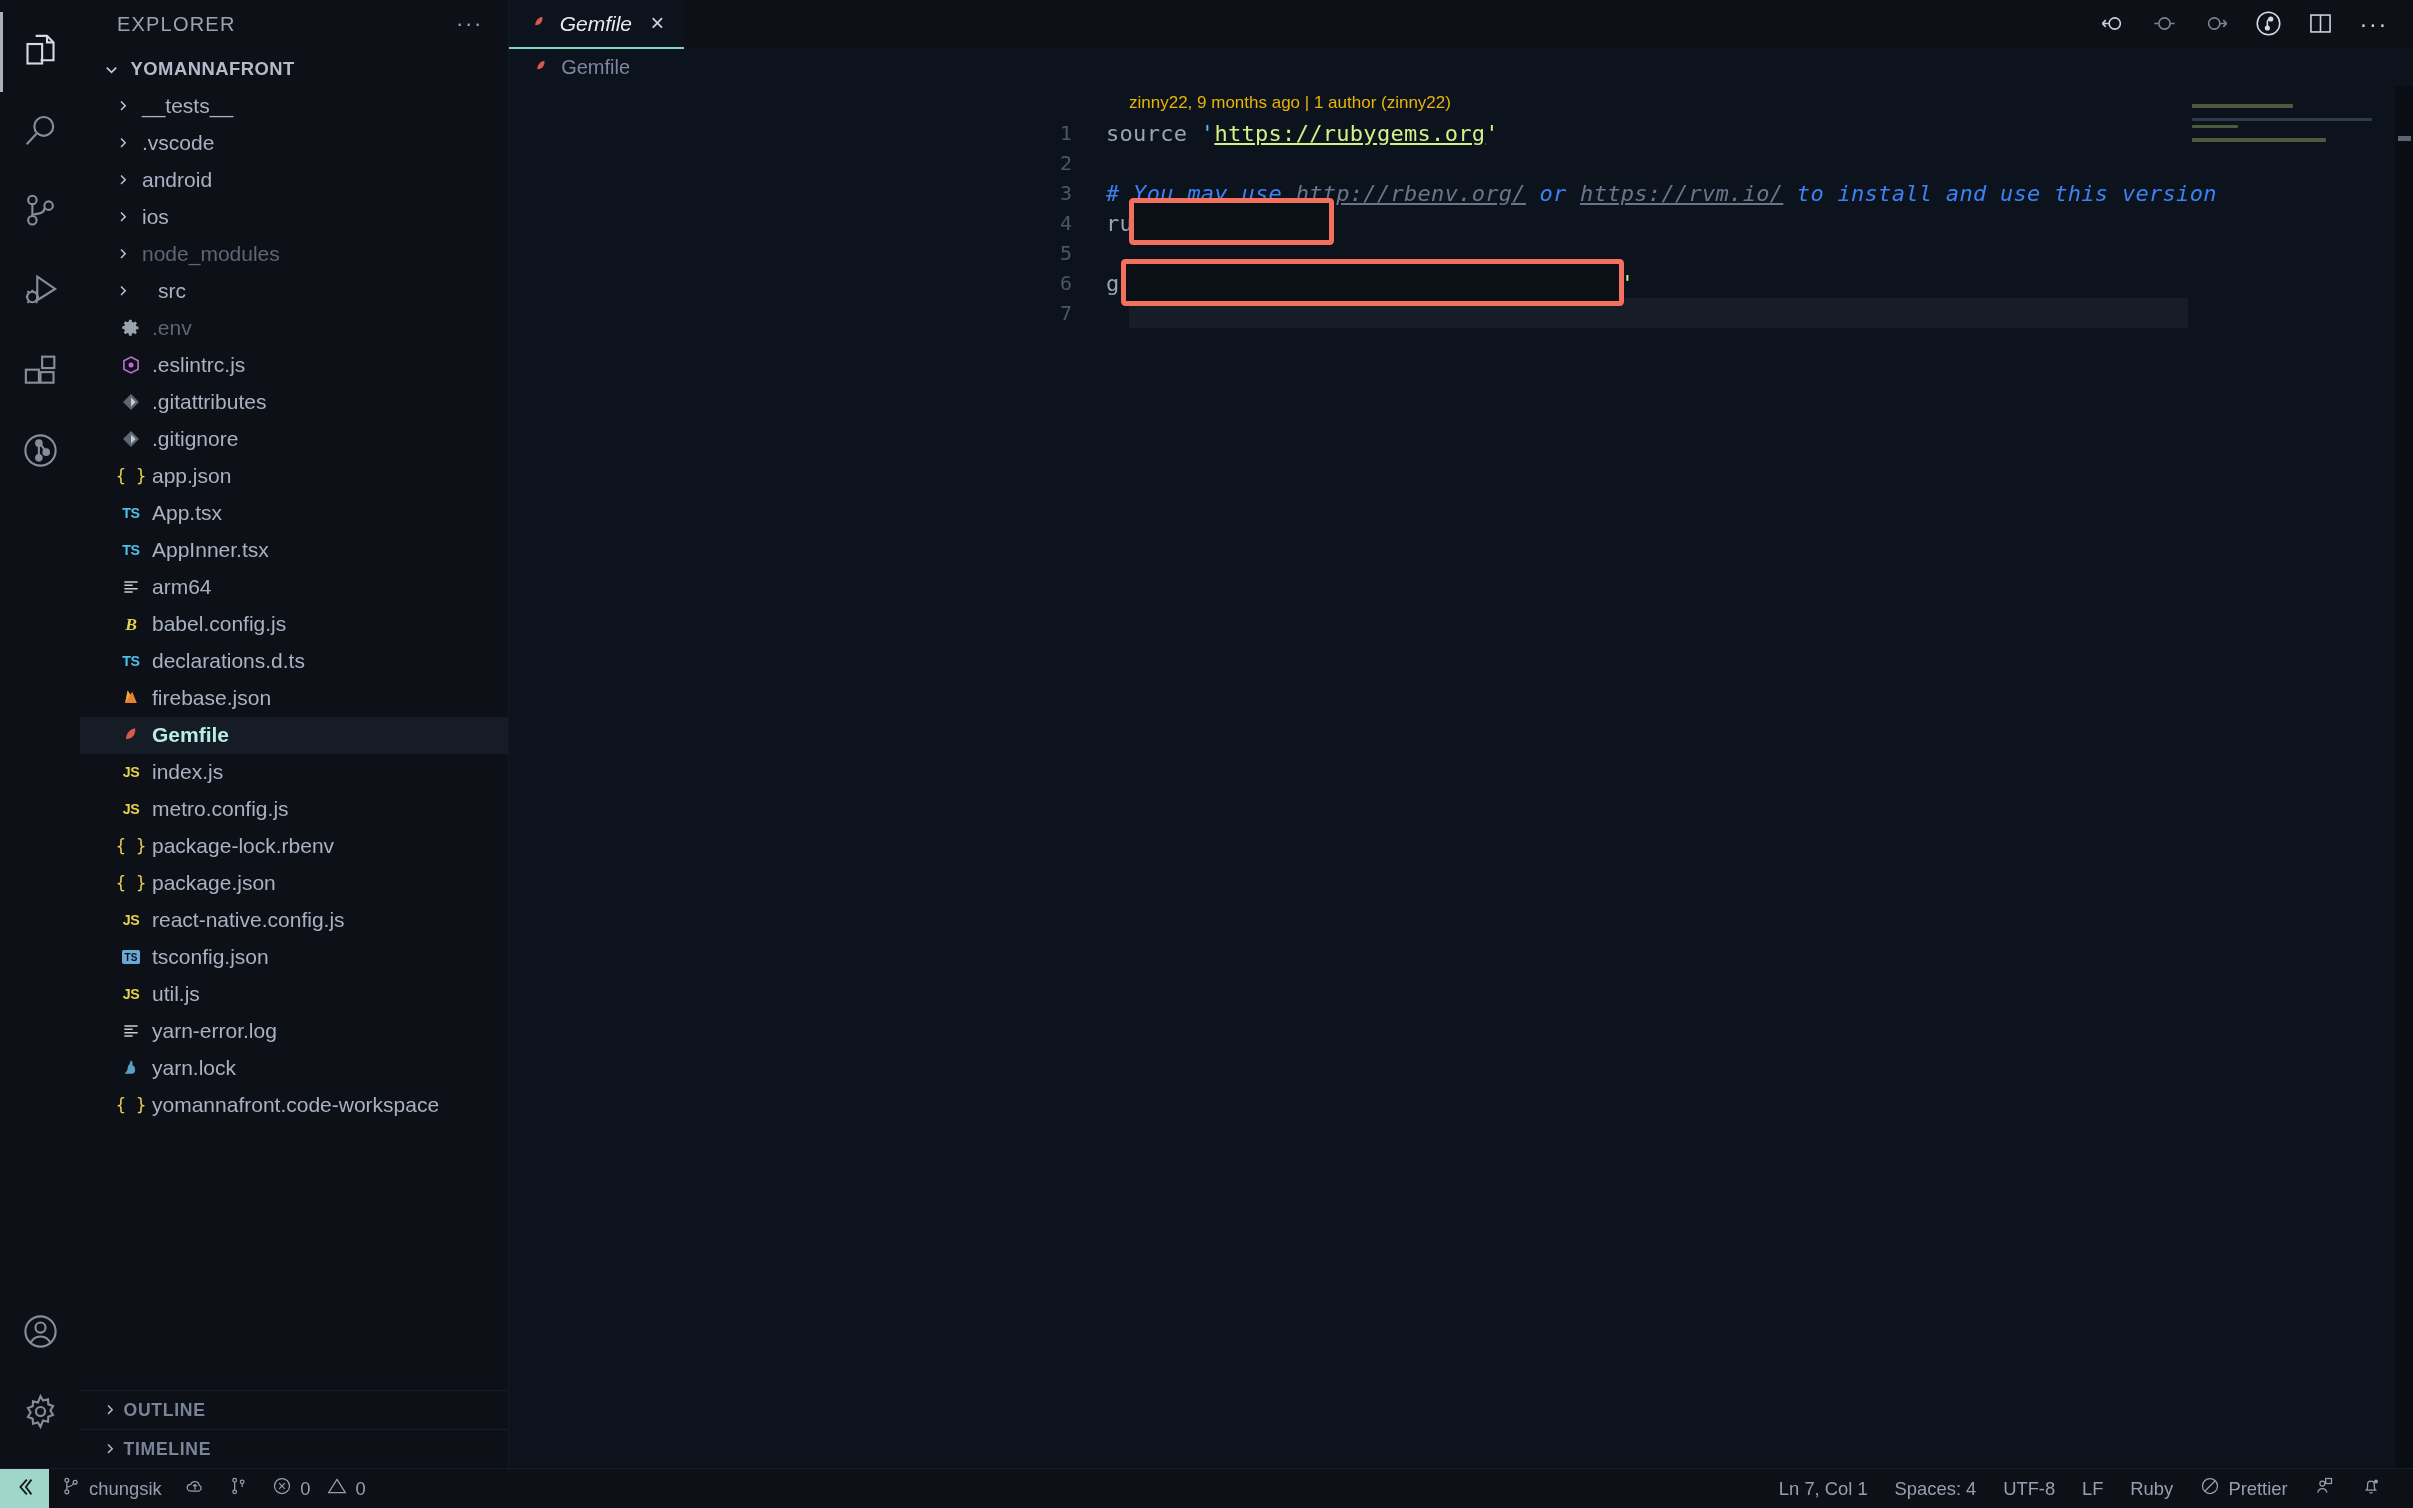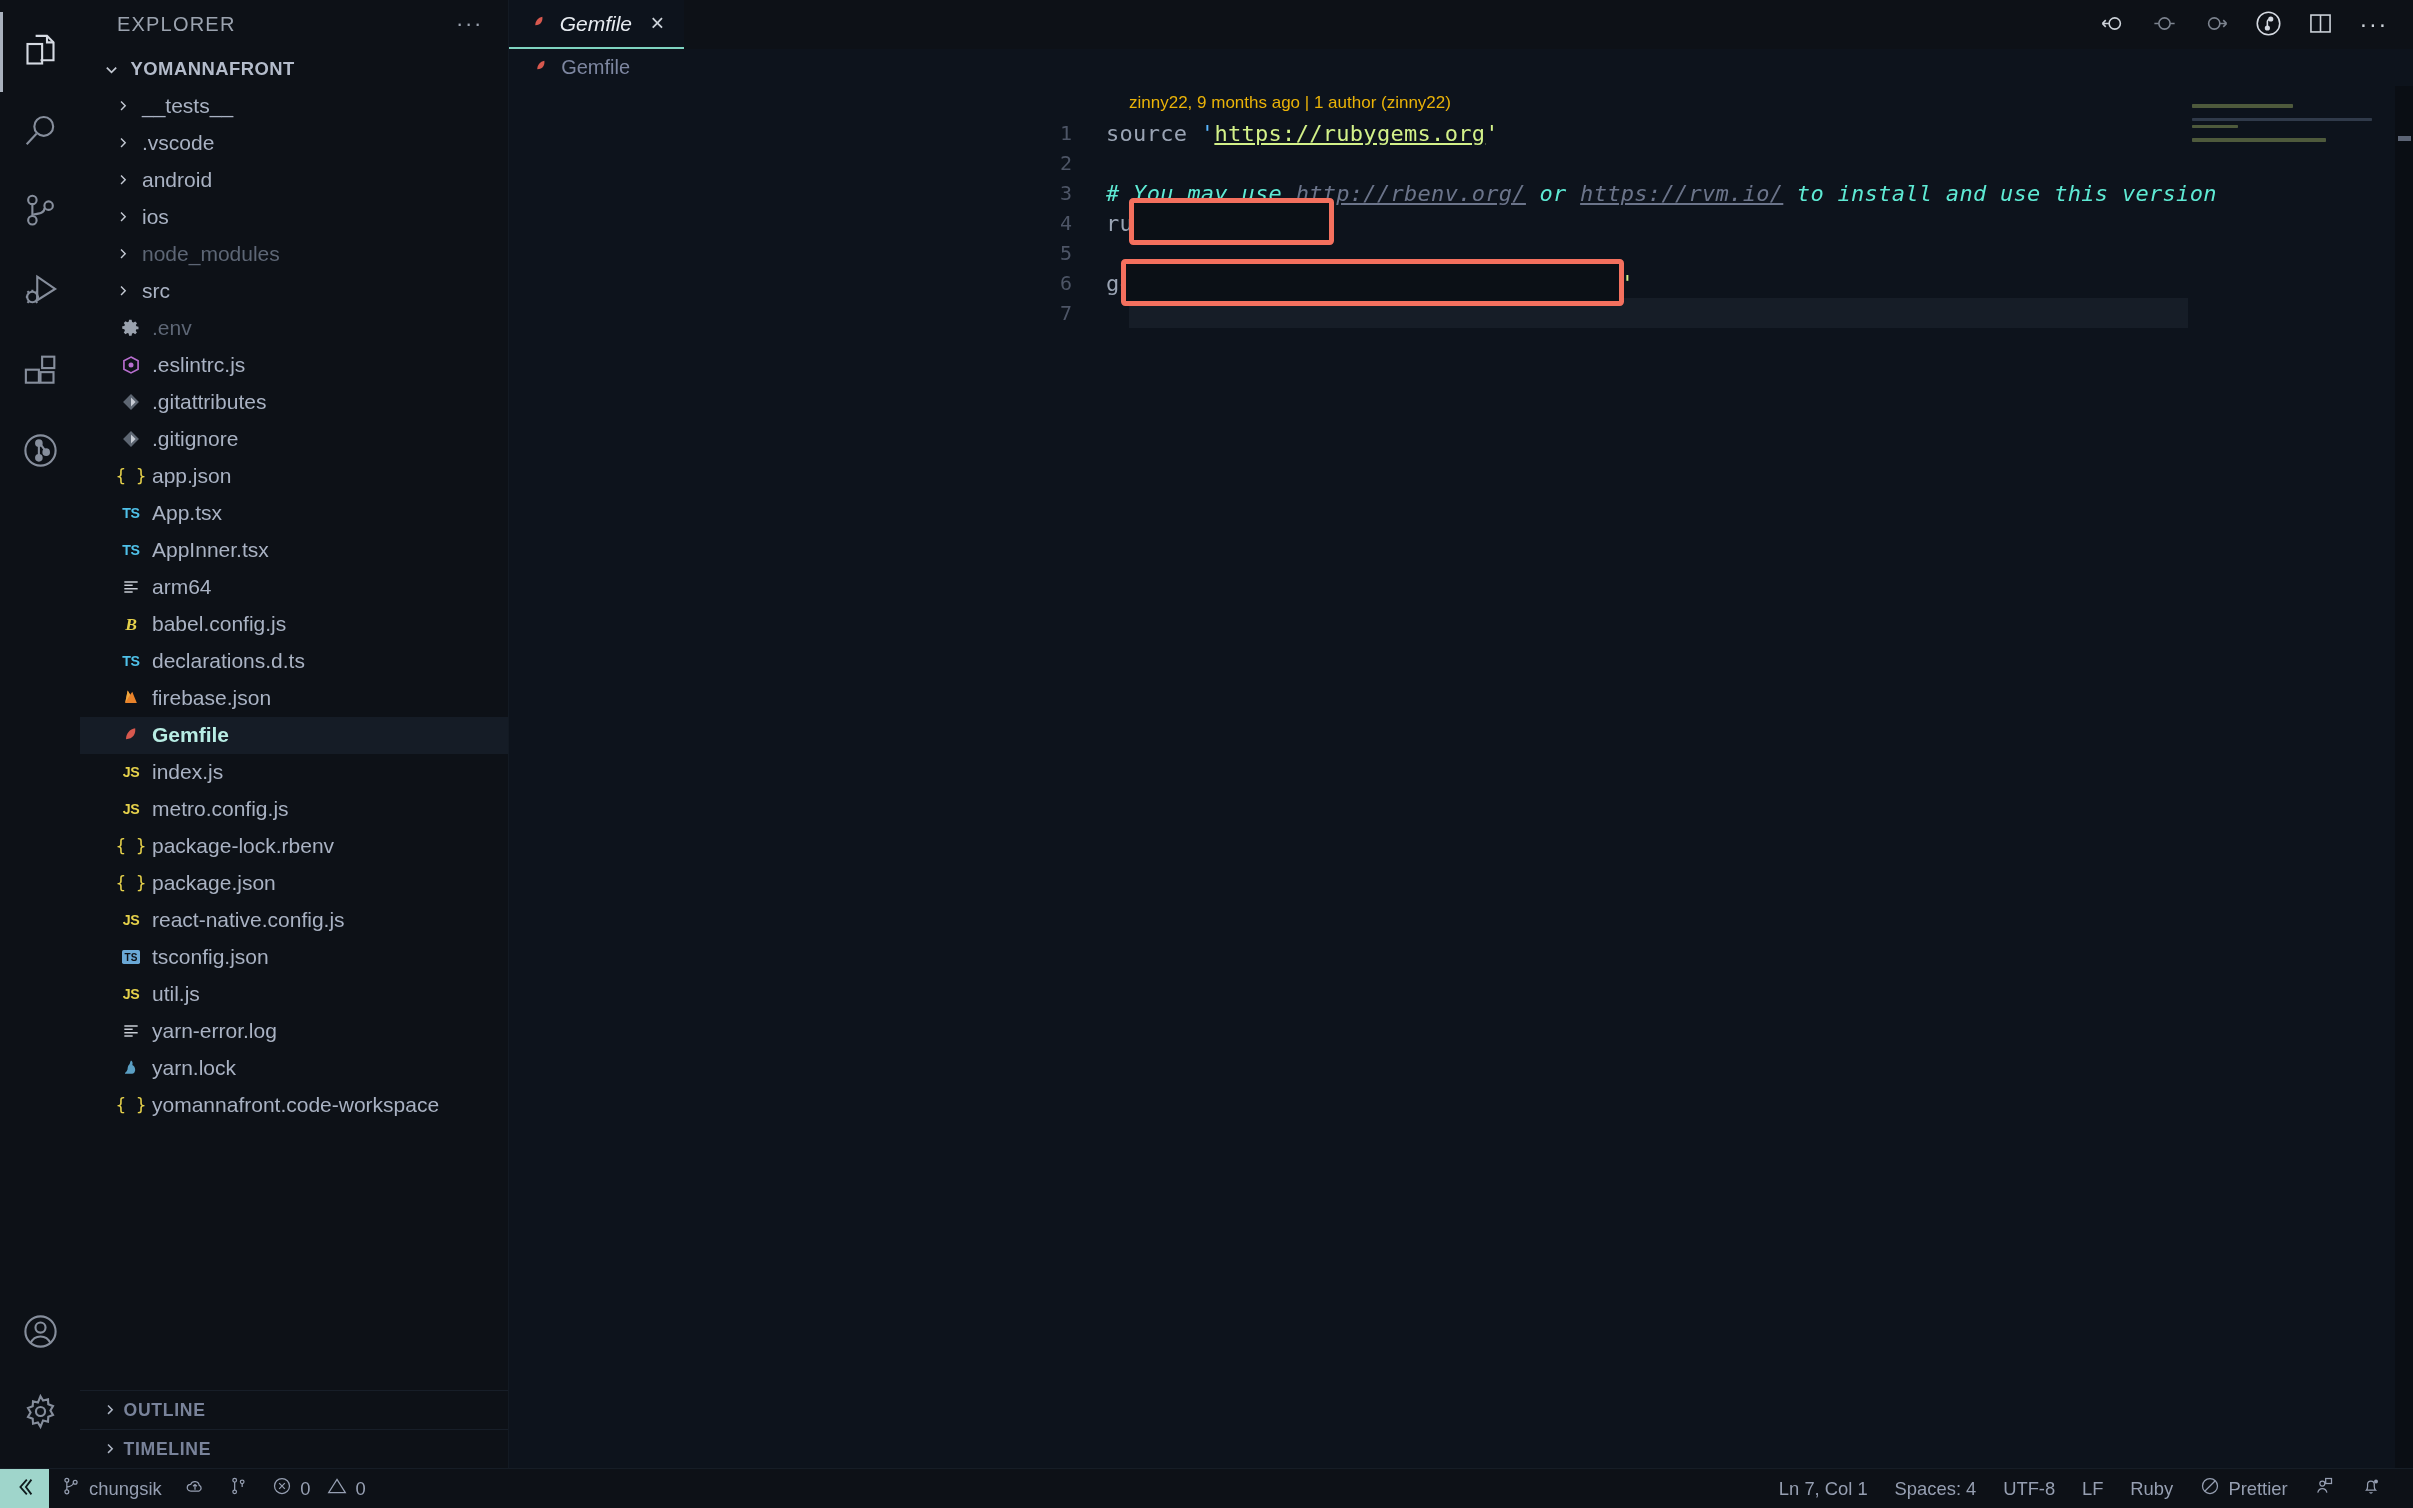--- a/index.html
+++ b/index.html
@@ -114,21 +114,21 @@
   }
   .ln-code {
     font-family: "DejaVu Sans Mono", monospace; font-size: 22px;
     white-space: pre; color: #c9d1d9; letter-spacing: 0.3px;
   }
   .cur-line { position: absolute; left: 620px; right: 225px; height: 30px; background: #161d27; }
 
   .tok-kw   { color: #9aa4b4; }
   .tok-str  { color: #d3f189; }
   .tok-link { color: #d3f189; text-decoration: underline; }
-  .tok-com  { color: #5eead4; font-style: italic; }
+  .tok-com  { color: #3b82f6; font-style: italic; }
   .tok-comlink { color: #6b748a; font-style: italic; text-decoration: underline; }
   .tok-q    { color: #58b6ff; }
 
   .hl-box {
     position: absolute; border: 5px solid #f4705e; border-radius: 4.2px;
     background: #0b1016; pointer-events: none;
   }
 
   
   .minimap { position: absolute; top: 18.4px; right: 20px; width: 201px; height: 101px; }
@@ -290,21 +290,21 @@
               <span class="lbl">ios</span>
             </div>
             <div class="row dim" style="padding-left: 28.5px;">
               <span class="chev">
                 <svg viewBox="0 0 16 16" fill="none" stroke="#c3c9d3" stroke-width="1.7">
                   <path d="M6 3l5 5-5 5"></path>
                 </svg>
               </span>
               <span class="lbl">node_modules</span>
             </div>
-            <div class="row" style="padding-left: 28.5px;">
+            <div class="row" style="padding-left: 28.5px; gap: 16px;">
               <span class="chev">
                 <svg viewBox="0 0 16 16" fill="none" stroke="#c3c9d3" stroke-width="1.7">
                   <path d="M6 3l5 5-5 5"></path>
                 </svg>
               </span>
               <span class="lbl">src</span>
             </div>
             <div class="row dim" style="padding-left: 35px;">
               <span class="ficon">
                 <svg viewBox="0 0 24 24" fill="#9aa2ae">

